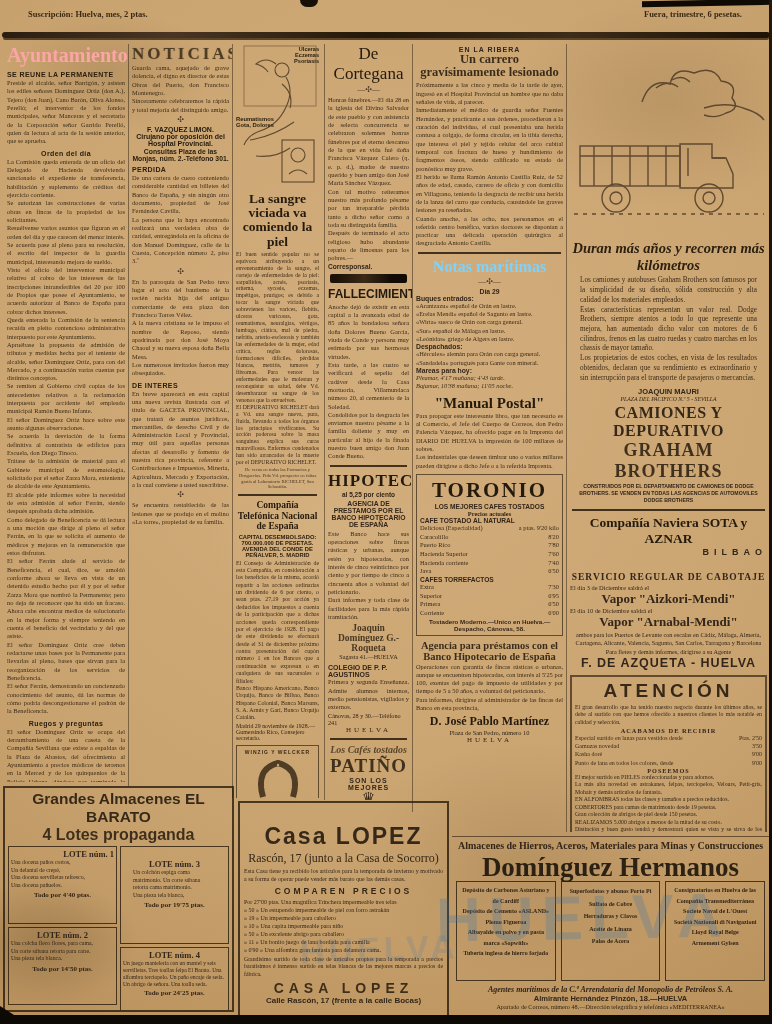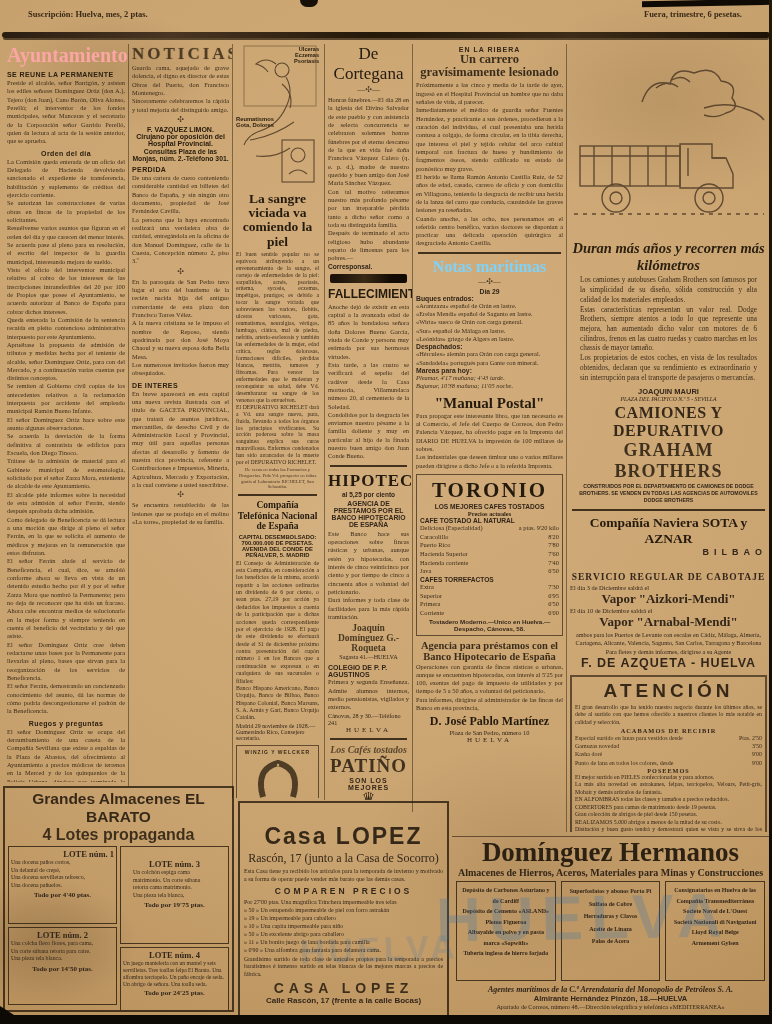--- a/index.html
+++ b/index.html
@@ -383,22 +383,22 @@
 »  10  »  Una capita impermeable para niño
 »  50  »  Un excelente abrigo para caballero
 »  11  »  Un bonito juego de lana bordada para camilla
 »  0'90  »  Una alfombra gran fantasía para delantera cama.</div>
     <div style="font-size:5.8px;line-height:1.25;text-align:justify;margin-top:2px">Grandísimo surtido de toda clase de artículos propios para la temporada a precios baratísimos é inmenso surtido en telas blancas de las mejores marcas a precios de fábrica.</div>
     <div style="font:bold 14px 'Liberation Sans',sans-serif;text-align:center;letter-spacing:5px;margin-top:2px;color:rgba(28,19,9,.8)">CASA LOPEZ</div>
     <div style="font:bold 8px 'Liberation Sans',sans-serif;text-align:center">Calle Rascón, 17 (frente a la calle Bocas)</div>
   </section>
 
   <section style="position:absolute;left:452px;top:836px;width:317px;height:180px;padding:2px 4px;box-sizing:border-box;overflow:hidden;border-top:1px solid rgba(40,27,13,.6)">
+    <div style="font:bold 10px 'Liberation Serif',serif;text-align:center;margin:1px 0 3px">Almacenes de Hierros, Aceros, Materiales para Minas y Construcciones</div>
     <div style="font:bold 27px 'Liberation Serif',serif;text-align:center;color:rgba(24,16,7,.88);line-height:1">Domínguez Hermanos</div>
-    <div style="font:bold 10px 'Liberation Serif',serif;text-align:center;margin:1px 0 3px">Almacenes de Hierros, Aceros, Materiales para Minas y Construcciones</div>
     <div style="display:flex;gap:5px">
       <div class="pre" style="flex:1;border:1.5px solid rgba(40,27,13,.8);padding:3px;font:bold 6px 'Liberation Serif',serif;text-align:center;line-height:1.75;height:92px;overflow:hidden">Depósito de Carbones Asturiano y de Cardiff
 Depósito de Cemento «ASLAND»
 Plomo Figueroa
 Albayalde en polvo y en pasta marca «Sopwith»
 Tubería inglesa de hierro forjado</div>
       <div class="pre" style="flex:1;border:1.5px solid rgba(40,27,13,.8);padding:3px;font:bold 6px 'Liberation Serif',serif;text-align:center;line-height:2.1;height:92px;overflow:hidden">Superfosfatos y abonos Porto Pi
 Sulfato de Cobre
 Herraduras y Clavos
 Aceite de Linaza

